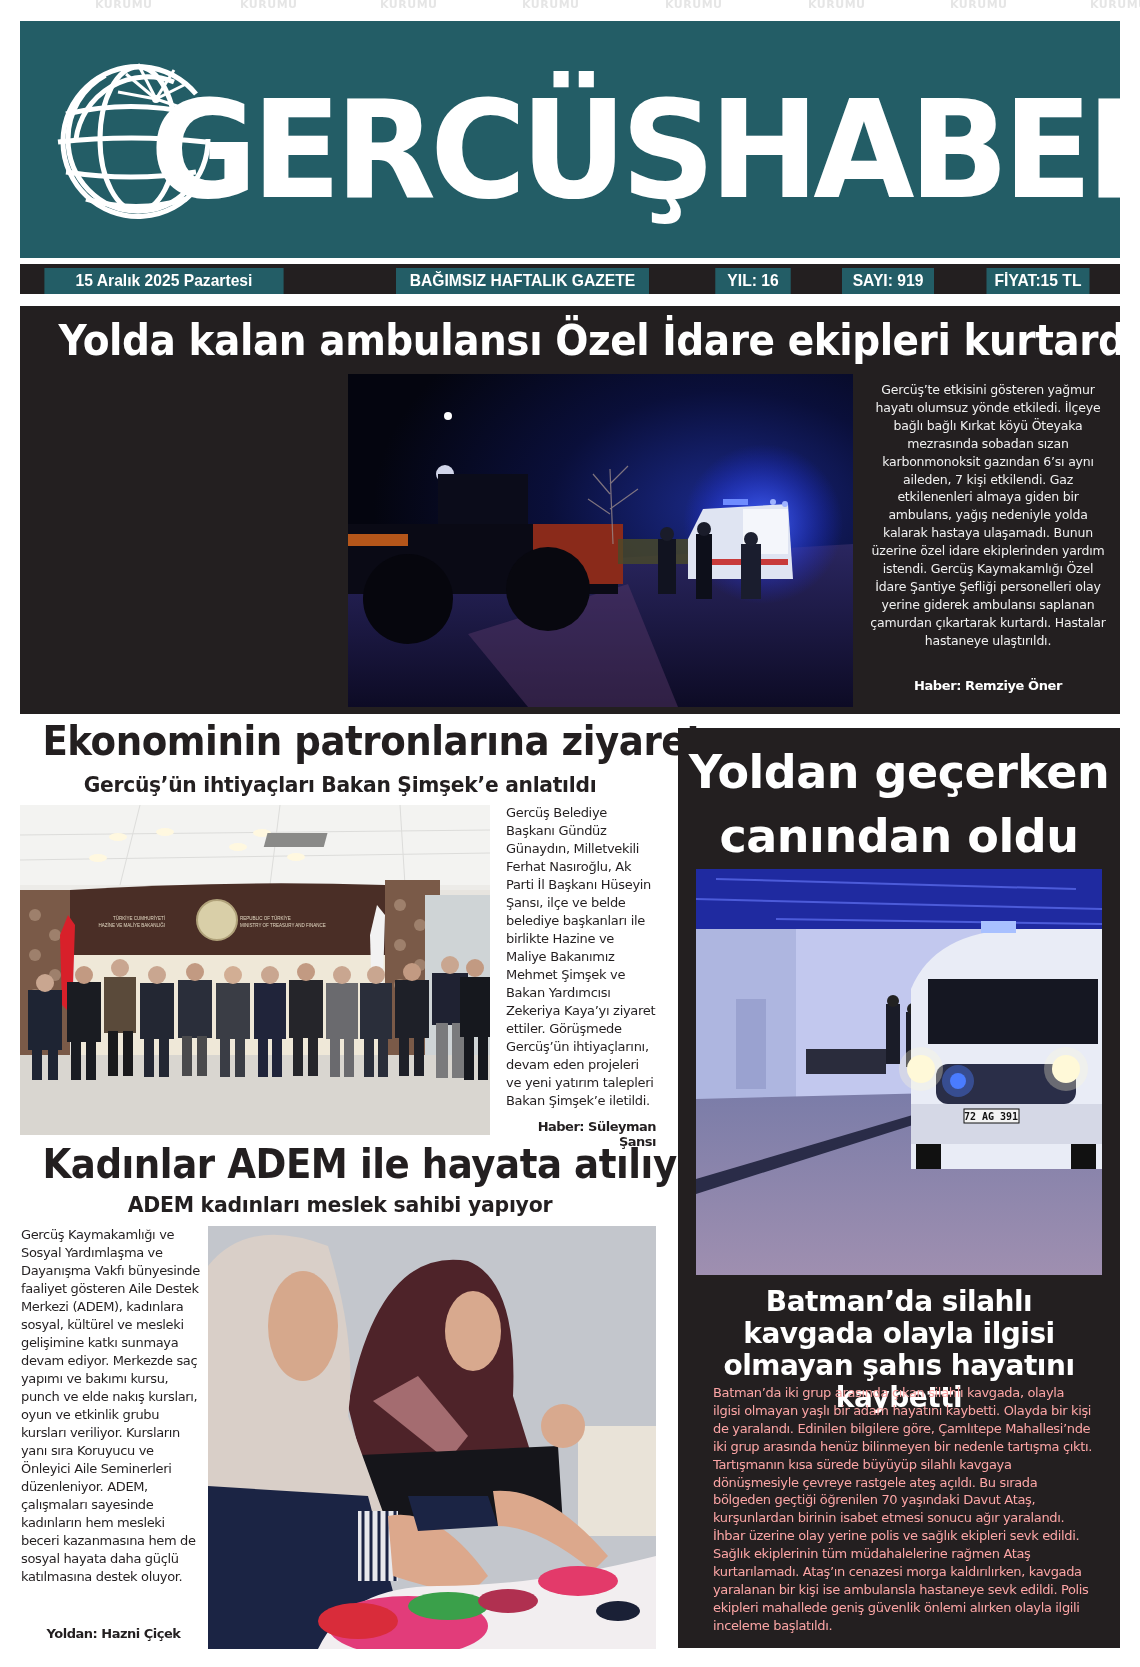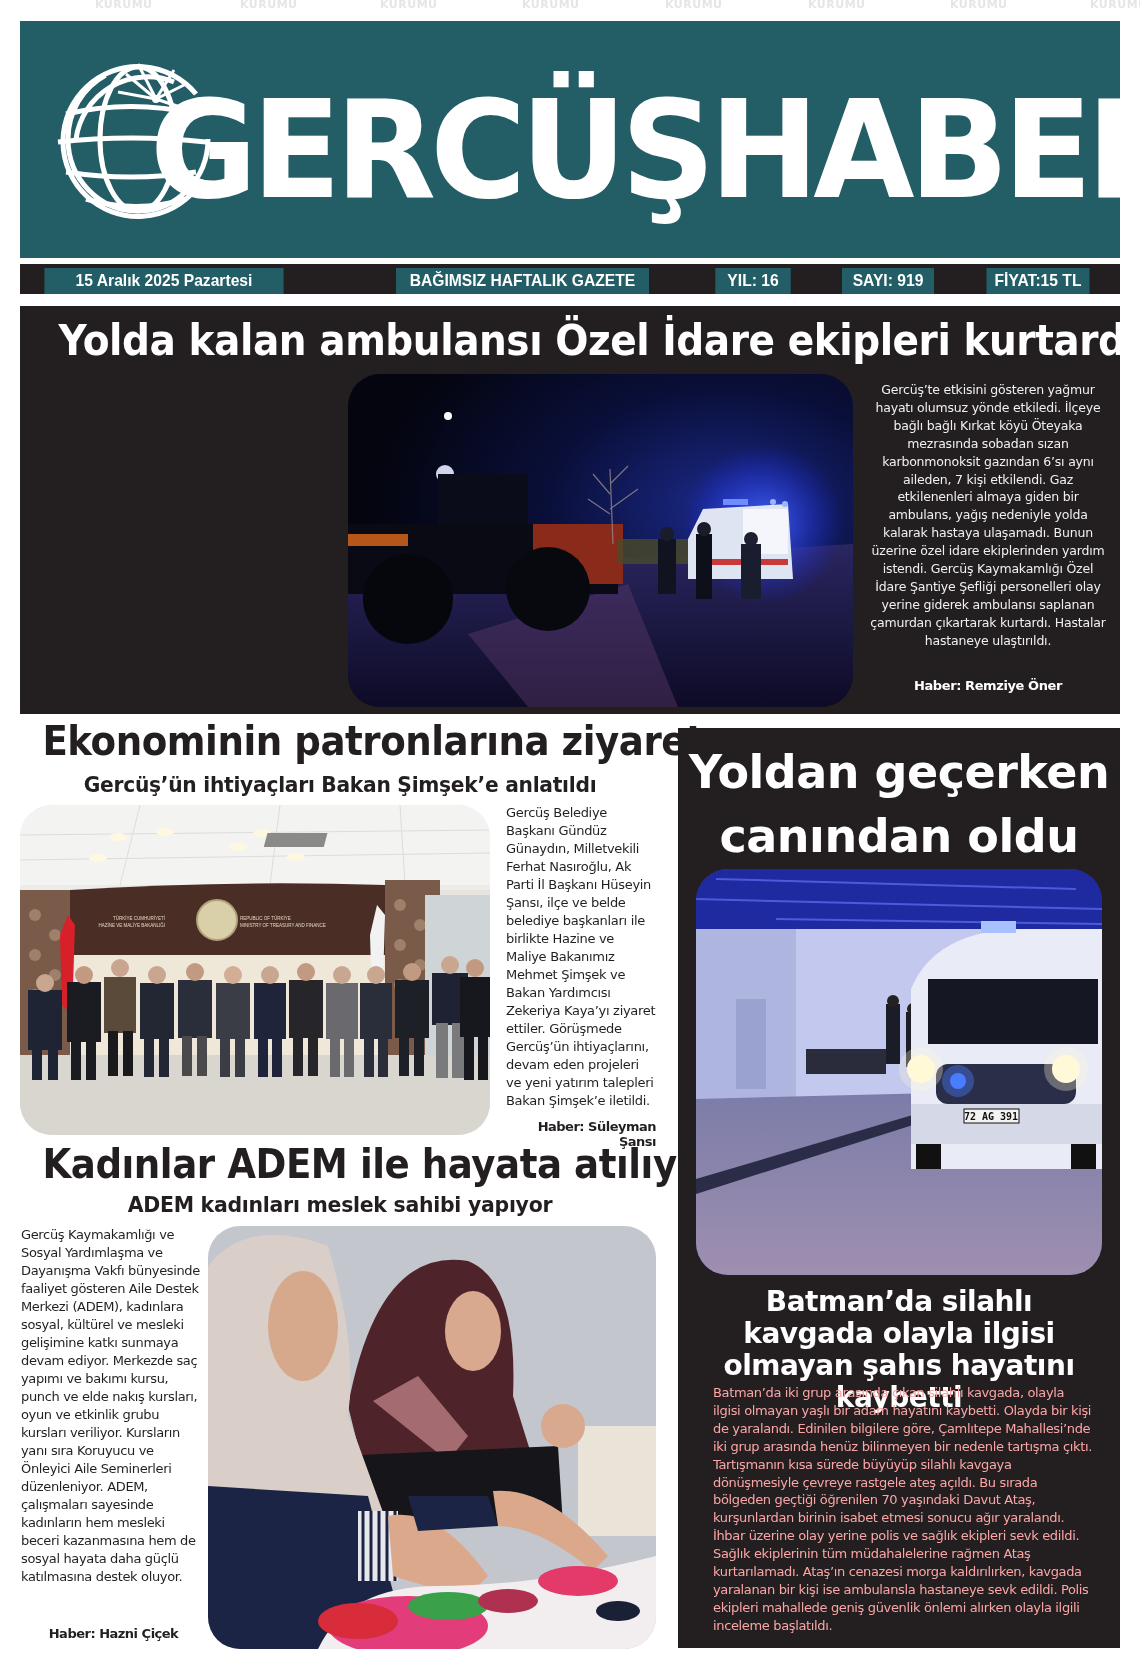--- a/index.html
+++ b/index.html
@@ -47,21 +47,21 @@
     position: absolute; left: 0; top: 10px; width: 1100px; text-align: center;
     font-family: "DejaVu Sans", sans-serif; font-weight: bold; font-size: 42px;
     letter-spacing: -0.5px; transform: scaleX(0.93);
     white-space: nowrap;
   }
   .lead-summary {
     position: absolute; left: 18px; top: 70px; width: 290px; text-align: center;
     font-family: "DejaVu Sans", sans-serif; font-weight: bold; font-size: 23px; line-height: 32px;
     letter-spacing: -0.3px;
   }
-  .photo { position: absolute; overflow: hidden; border-radius: 32px; }
+  .photo { position: absolute; overflow: hidden; }
   .lead-photo { left: 328px; top: 68px; width: 505px; height: 333px; }
   .lead-body {
     position: absolute; left: 848px; top: 75px; width: 240px; text-align: center;
     font-family: "DejaVu Sans", sans-serif; font-size: 12.5px; line-height: 17.9px; color: #f0f0f0;
     letter-spacing: -0.2px;
   }
   .byline { font-weight: bold; font-family: "DejaVu Sans", sans-serif; }
   .lead-byline { position: absolute; left: 848px; top: 372px; width: 240px; text-align: center; font-size: 13px; letter-spacing: -0.4px; }
 
   
@@ -366,21 +366,21 @@
     </svg>
   </div>
   <p class="eco-body">Gercüş Belediye Başkanı Gündüz Günaydın, Milletvekili Ferhat Nasıroğlu, Ak Parti İl Başkanı Hüseyin Şansı, ilçe ve belde belediye başkanları ile birlikte Hazine ve Maliye Bakanımız Mehmet Şimşek ve Bakan Yardımcısı Zekeriya Kaya’yı ziyaret ettiler. Görüşmede Gercüş’ün ihtiyaçlarını, devam eden projeleri ve yeni yatırım talepleri Bakan Şimşek’e iletildi.</p>
   <p class="eco-byline byline">Haber: Süleyman Şansı</p>
 </article>
 
 <article>
   <h2 class="adem-title">Kadınlar ADEM ile hayata atılıyor</h2>
   <h3 class="adem-sub">ADEM kadınları meslek sahibi yapıyor</h3>
   <p class="adem-body">Gercüş Kaymakamlığı ve Sosyal Yardımlaşma ve Dayanışma Vakfı bünyesinde faaliyet gösteren Aile Destek Merkezi (ADEM), kadınlara sosyal, kültürel ve mesleki gelişimine katkı sunmaya devam ediyor. Merkezde saç yapımı ve bakımı kursu, punch ve elde nakış kursları, oyun ve etkinlik grubu kursları veriliyor. Kursların yanı sıra Koruyucu ve Önleyici Aile Seminerleri düzenleniyor. ADEM, çalışmaları sayesinde kadınların hem mesleki beceri kazanmasına hem de sosyal hayata daha güçlü katılmasına destek oluyor.</p>
-  <p class="adem-byline byline">Haber: Hazni Çiçek</p>
+  <p class="adem-byline byline">Yoldan: Hazni Çiçek</p>
   <div class="photo adem-photo" title="Two women in headscarves doing punch-needle embroidery">
     <svg width="448" height="423" viewBox="0 0 448 423">
       <rect width="448" height="423" fill="#c3c6cc"></rect>
       <rect x="370" y="200" width="78" height="110" fill="#e9e3d8"></rect>
 
       <path d="M140 180 Q170 20 260 35 Q310 55 305 170 L330 250 L160 260 Z" fill="#4e2329"></path>
       <ellipse cx="265" cy="105" rx="28" ry="40" fill="#d8a98e"></ellipse>
       <path d="M165 175 L210 150 L260 210 L240 235 Z" fill="#c98c8f" opacity="0.7"></path>
       <path d="M130 230 L350 220 L355 300 L140 300 Z" fill="#15151a"></path>
       <circle cx="355" cy="200" r="22" fill="#d8a98e"></circle>

